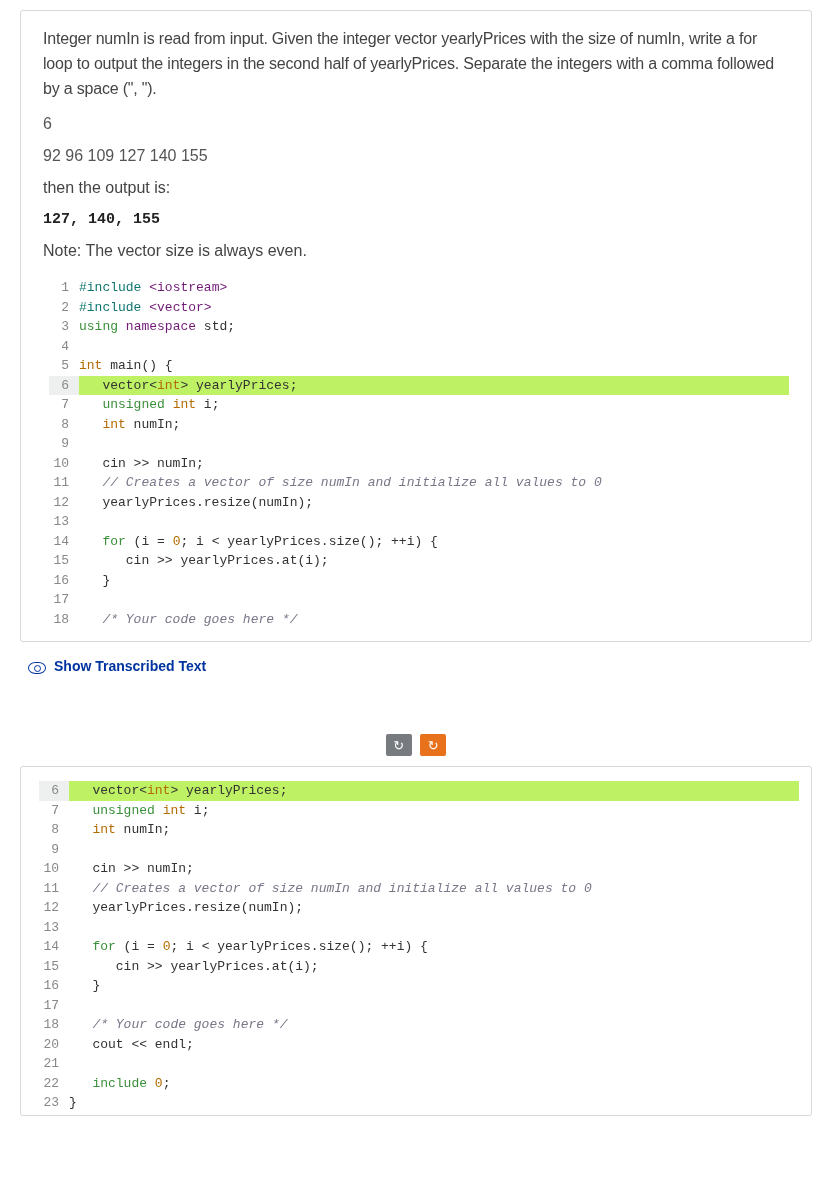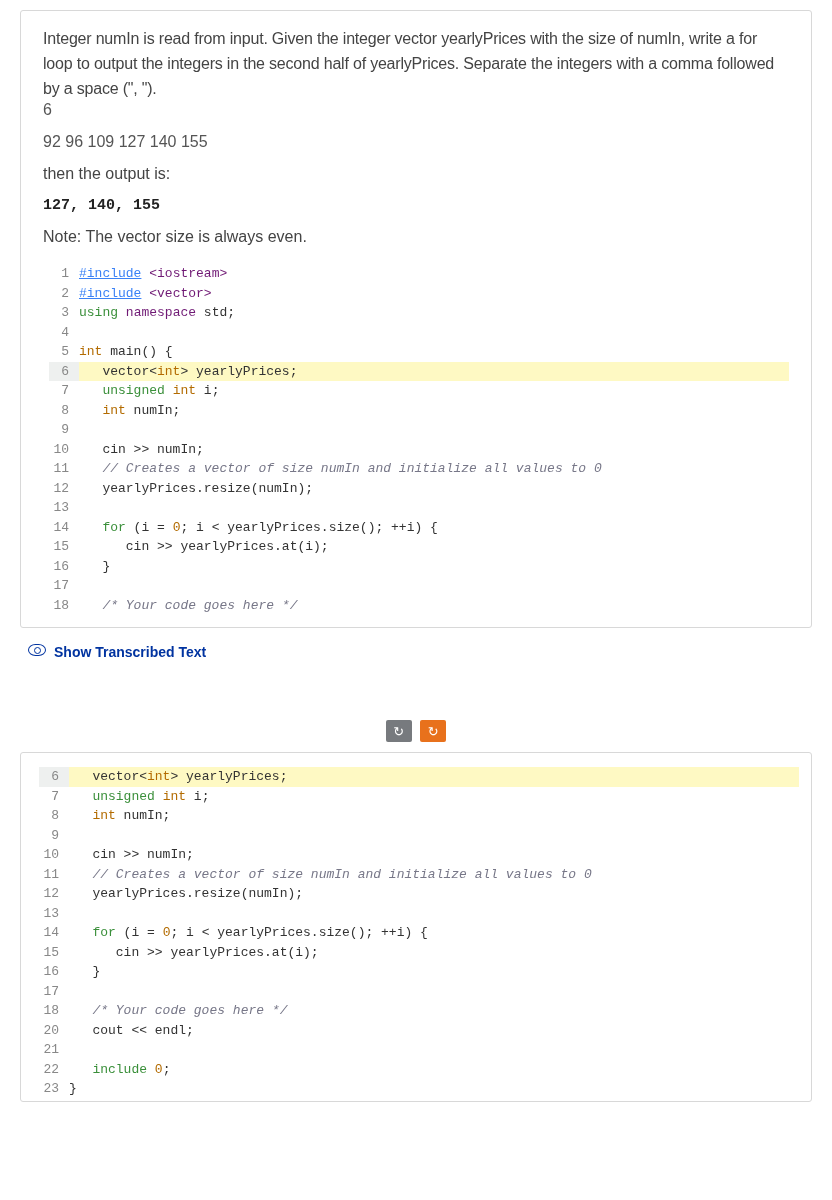--- a/index.html
+++ b/index.html
@@ -17,20 +17,21 @@
     padding: 16px 22px 12px 22px;
     margin-bottom: 16px;
     background: #fff;
   }
   .prompt {
     font-size: 16px;
     font-stretch: condensed;
     letter-spacing: -0.2px;
     color: #444;
     line-height: 1.55;
+    margin-bottom: 14px;
   }
   .ex-label, .then-label, .note { font-size: 16px; font-stretch: condensed; color:#444; margin-bottom:14px; }
   .input-val { font-size: 16px; font-stretch: condensed; color:#555; margin-bottom:14px; }
   .output-bold { font-family: "Courier New", monospace; font-weight: bold; font-size:15px; color:#222; margin-bottom:14px; }
   .code-block {
     font-family: "Courier New", monospace;
     font-size: 13px;
     line-height: 1.5;
     color:#333;
     padding: 4px 0 0 6px;
@@ -43,29 +44,29 @@
     padding-right: 10px;
     background:#fff;
     user-select:none;
     flex-shrink:0;
   }
   .ln-hl { background:#eef0ef; }
   .code {
     white-space: pre;
     flex-grow:1;
   }
-  .row-hl .code { background:#fef9c3; }
-  .kw-include { color:#3b82f6;text-decoration:underline; }
+  .row-hl .code { background:#bef264; }
+  .kw-include { color:#0f766e; }
   .kw-green { color:#3a8f3a; }
   .kw-blue { color:#701a75; }
   .kw-type { color:#b36b00; }
   .comment { color:#778; font-style: italic; }
   .num { color:#b36b00; }
   .show-transcribed {
-    display:flex; align-items:flex-start; gap:8px;
+    display:flex; align-items:flex-end; gap:8px;
     color:#0033a0; font-weight:600; font-size:14px;
     margin: 8px 0 60px 8px;
   }
   .eye-icon { display:inline-block; position:relative; width:18px; height:12px; }
   .eye-icon::before {
     content:""; position:absolute; inset:0;
     border:1.5px solid #0033a0; border-radius:50% / 60%;
   }
   .eye-icon::after {
     content:""; position:absolute; top:3px; left:6px; width:5px; height:5px;

